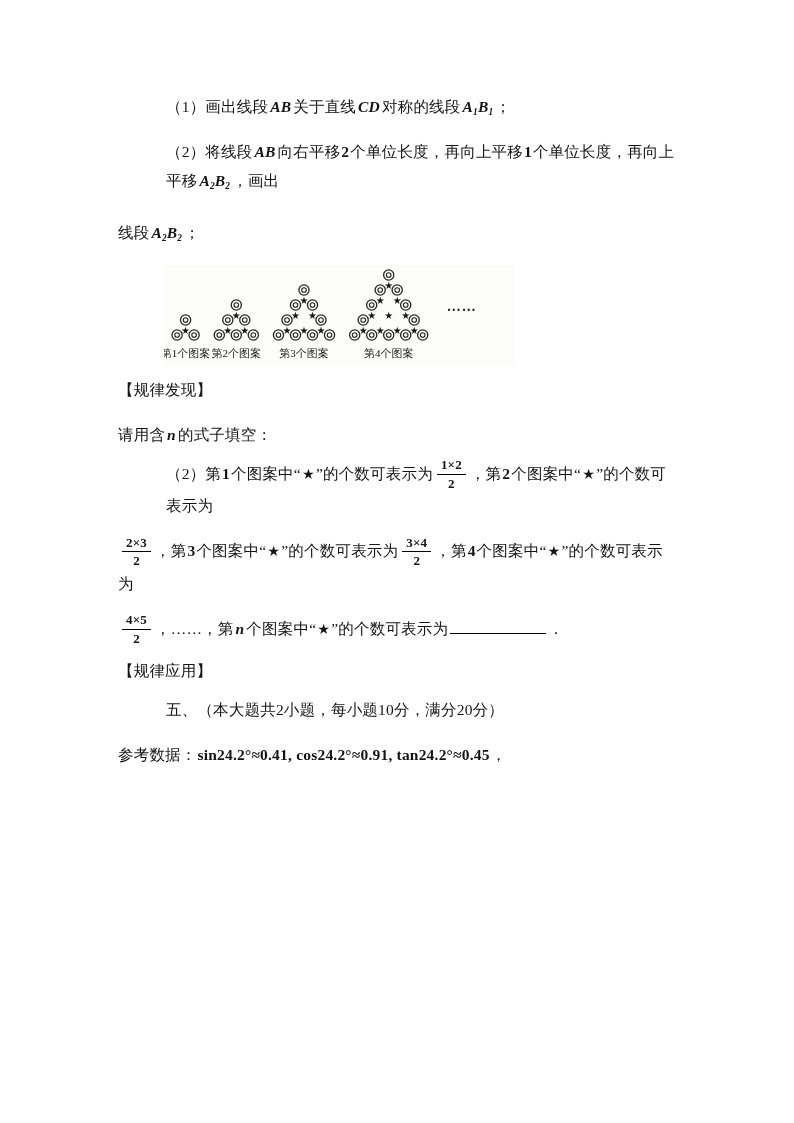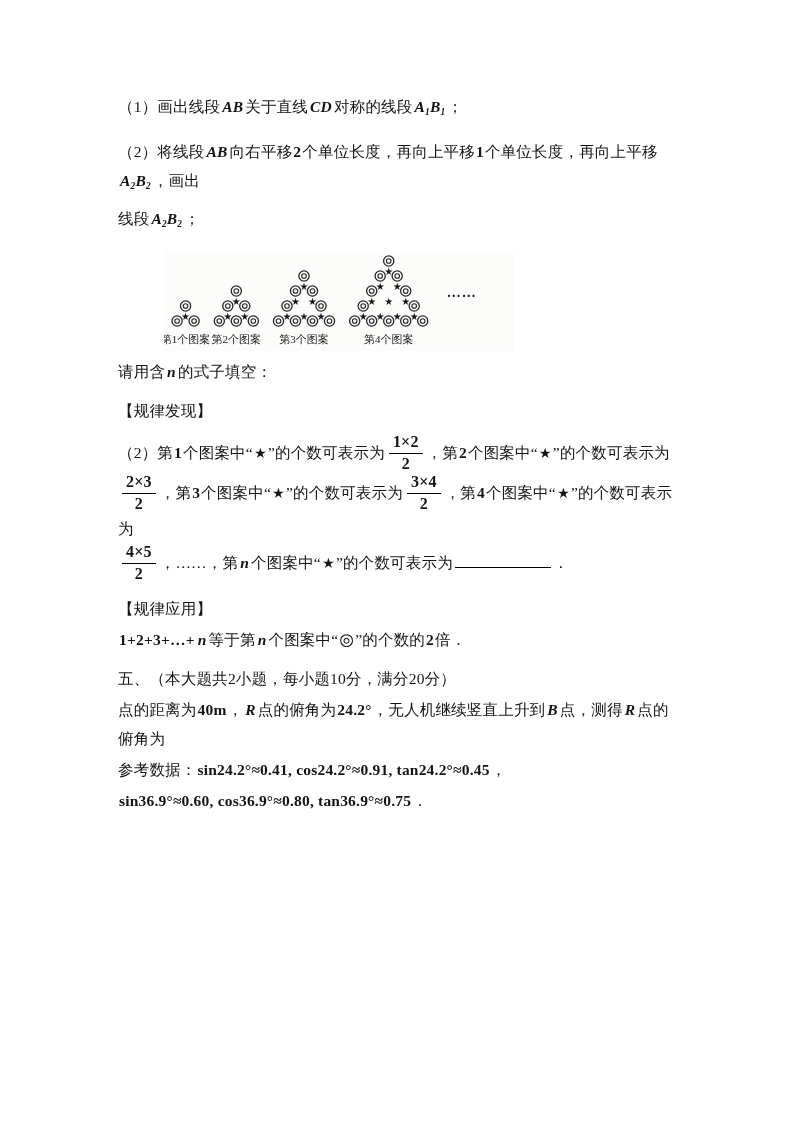--- a/index.html
+++ b/index.html
@@ -4,28 +4,28 @@
 <style>
   html,body{margin:0;padding:0;background:#ffffff;}
   body{
     width:794px;height:1123px;
     font-family:"Liberation Serif","DejaVu Serif",serif;
     color:#141414;
     overflow:hidden;
   }
   .page{padding:82px 116px 0 118px;}
   .line{font-size:15.5px;line-height:29px;letter-spacing:0.2px;}
-  .item{margin-top:10px;}
-  .cont{margin-top:2px;}
+  .item{margin-top:10px;margin-left:48px;}
+  .cont{margin-top:16px;}
   .head{margin-top:10px;}
   .t{font-weight:400;}
   .m{font-style:italic;font-weight:700;padding:0 2px;font-family:"Liberation Serif","DejaVu Serif",serif;}
   .m sub{font-size:0.6em;font-style:italic;font-weight:700;vertical-align:-0.35em;}
   .mn{font-weight:700;padding:0 1px;}
-  .frac{display:inline-block;vertical-align:middle;text-align:center;font-weight:700;margin:0 4px;font-size:16px;line-height:1.05;position:relative;top:-1px;}
+  .frac{display:inline-block;vertical-align:middle;text-align:center;font-weight:700;margin:0 4px;font-size:13px;line-height:1.05;position:relative;top:-1px;}
   .frac .num{display:block;padding:0 4px 2px;border-bottom:1.4px solid #000;}
   .frac .den{display:block;padding-top:2px;}
   .blank{display:inline-block;width:96px;height:1.05em;border-bottom:1px solid #000;margin:0 2px;vertical-align:baseline;}
   .sym{padding:0 1px;}
   .sym.circ{font-size:1.08em;font-family:"DejaVu Sans",sans-serif;}
   .sym.star{font-family:"DejaVu Sans",sans-serif;font-size:0.92em;}
   .figure{margin:12px 0 6px 46px;background:#fcfcfb;width:350px;}
   .figure svg{display:block;}
   .fig-label{font-size:11px;fill:#222;}
   .fig-ellipsis{font-size:14px;font-weight:700;fill:#222;letter-spacing:1px;}
@@ -124,25 +124,22 @@
         <text x="199.2" y="68.5" text-anchor="middle" font-size="10" fill="#161616" font-family="DejaVu Sans, sans-serif">★</text>
         <text x="216.2" y="68.5" text-anchor="middle" font-size="10" fill="#161616" font-family="DejaVu Sans, sans-serif">★</text>
         <text x="233.2" y="68.5" text-anchor="middle" font-size="10" fill="#161616" font-family="DejaVu Sans, sans-serif">★</text>
         <text x="250.2" y="68.5" text-anchor="middle" font-size="10" fill="#161616" font-family="DejaVu Sans, sans-serif">★</text>
         <text x="224.7" y="92" text-anchor="middle" class="fig-label">第4个图案</text>
         <text x="282.8" y="46" class="fig-ellipsis">……</text>
       </svg>
   </div>
 
   <div id="bottom-lines">
+      <div class="line head"><span class="t">【规律发现】</span></div>
       <div class="line cont"><span class="t">请用含</span><span class="m">n</span><span class="t">的式子填空：</span></div>
-      <div class="line head"><span class="t">【规律发现】</span></div>
       <div class="line item"><span class="t">（2）第</span><span class="mn">1</span><span class="t">个图案中“</span><span class="sym star">★</span><span class="t">”的个数可表示为</span><span class="frac"><span class="num">1×2</span><span class="den">2</span></span><span class="t">，第</span><span class="mn">2</span><span class="t">个图案中“</span><span class="sym star">★</span><span class="t">”的个数可表示为</span></div>
       <div class="line cont"><span class="frac"><span class="num">2×3</span><span class="den">2</span></span><span class="t">，第</span><span class="mn">3</span><span class="t">个图案中“</span><span class="sym star">★</span><span class="t">”的个数可表示为</span><span class="frac"><span class="num">3×4</span><span class="den">2</span></span><span class="t">，第</span><span class="mn">4</span><span class="t">个图案中“</span><span class="sym star">★</span><span class="t">”的个数可表示为</span></div>
       <div class="line cont"><span class="frac"><span class="num">4×5</span><span class="den">2</span></span><span class="t">，……，第</span><span class="m">n</span><span class="t">个图案中“</span><span class="sym star">★</span><span class="t">”的个数可表示为</span><span class="blank"></span><span class="t">．</span></div>
       <div class="line head"><span class="t">【规律应用】</span></div>
-      <div class="line cont"><span class="mn">1+2+3+…+</span><span class="m">n</span><span class="t">等于第</span><span class="m">n</span><span class="t">个图案中“</span><span class="sym circ">◎</span><span class="t">”的个数的</span><span class="mn">2</span><span class="t">倍．</span></div>
       <div class="line item"><span class="t">五、（本大题共2小题，每小题10分，满分20分）</span></div>
-      <div class="line cont"><span class="t">点的距离为</span><span class="mn">40m</span><span class="t">，</span><span class="m">R</span><span class="t">点的俯角为</span><span class="mn">24.2°</span><span class="t">，无人机继续竖直上升到</span><span class="m">B</span><span class="t">点，测得</span><span class="m">R</span><span class="t">点的俯角为</span></div>
       <div class="line cont"><span class="t">参考数据：</span><span class="mn">sin24.2°≈0.41, cos24.2°≈0.91, tan24.2°≈0.45</span><span class="t">，</span></div>
-      <div class="line cont"><span class="mn">sin36.9°≈0.60, cos36.9°≈0.80, tan36.9°≈0.75</span><span class="t">．</span></div>
     </div>
 </div>
 
 </body></html>

